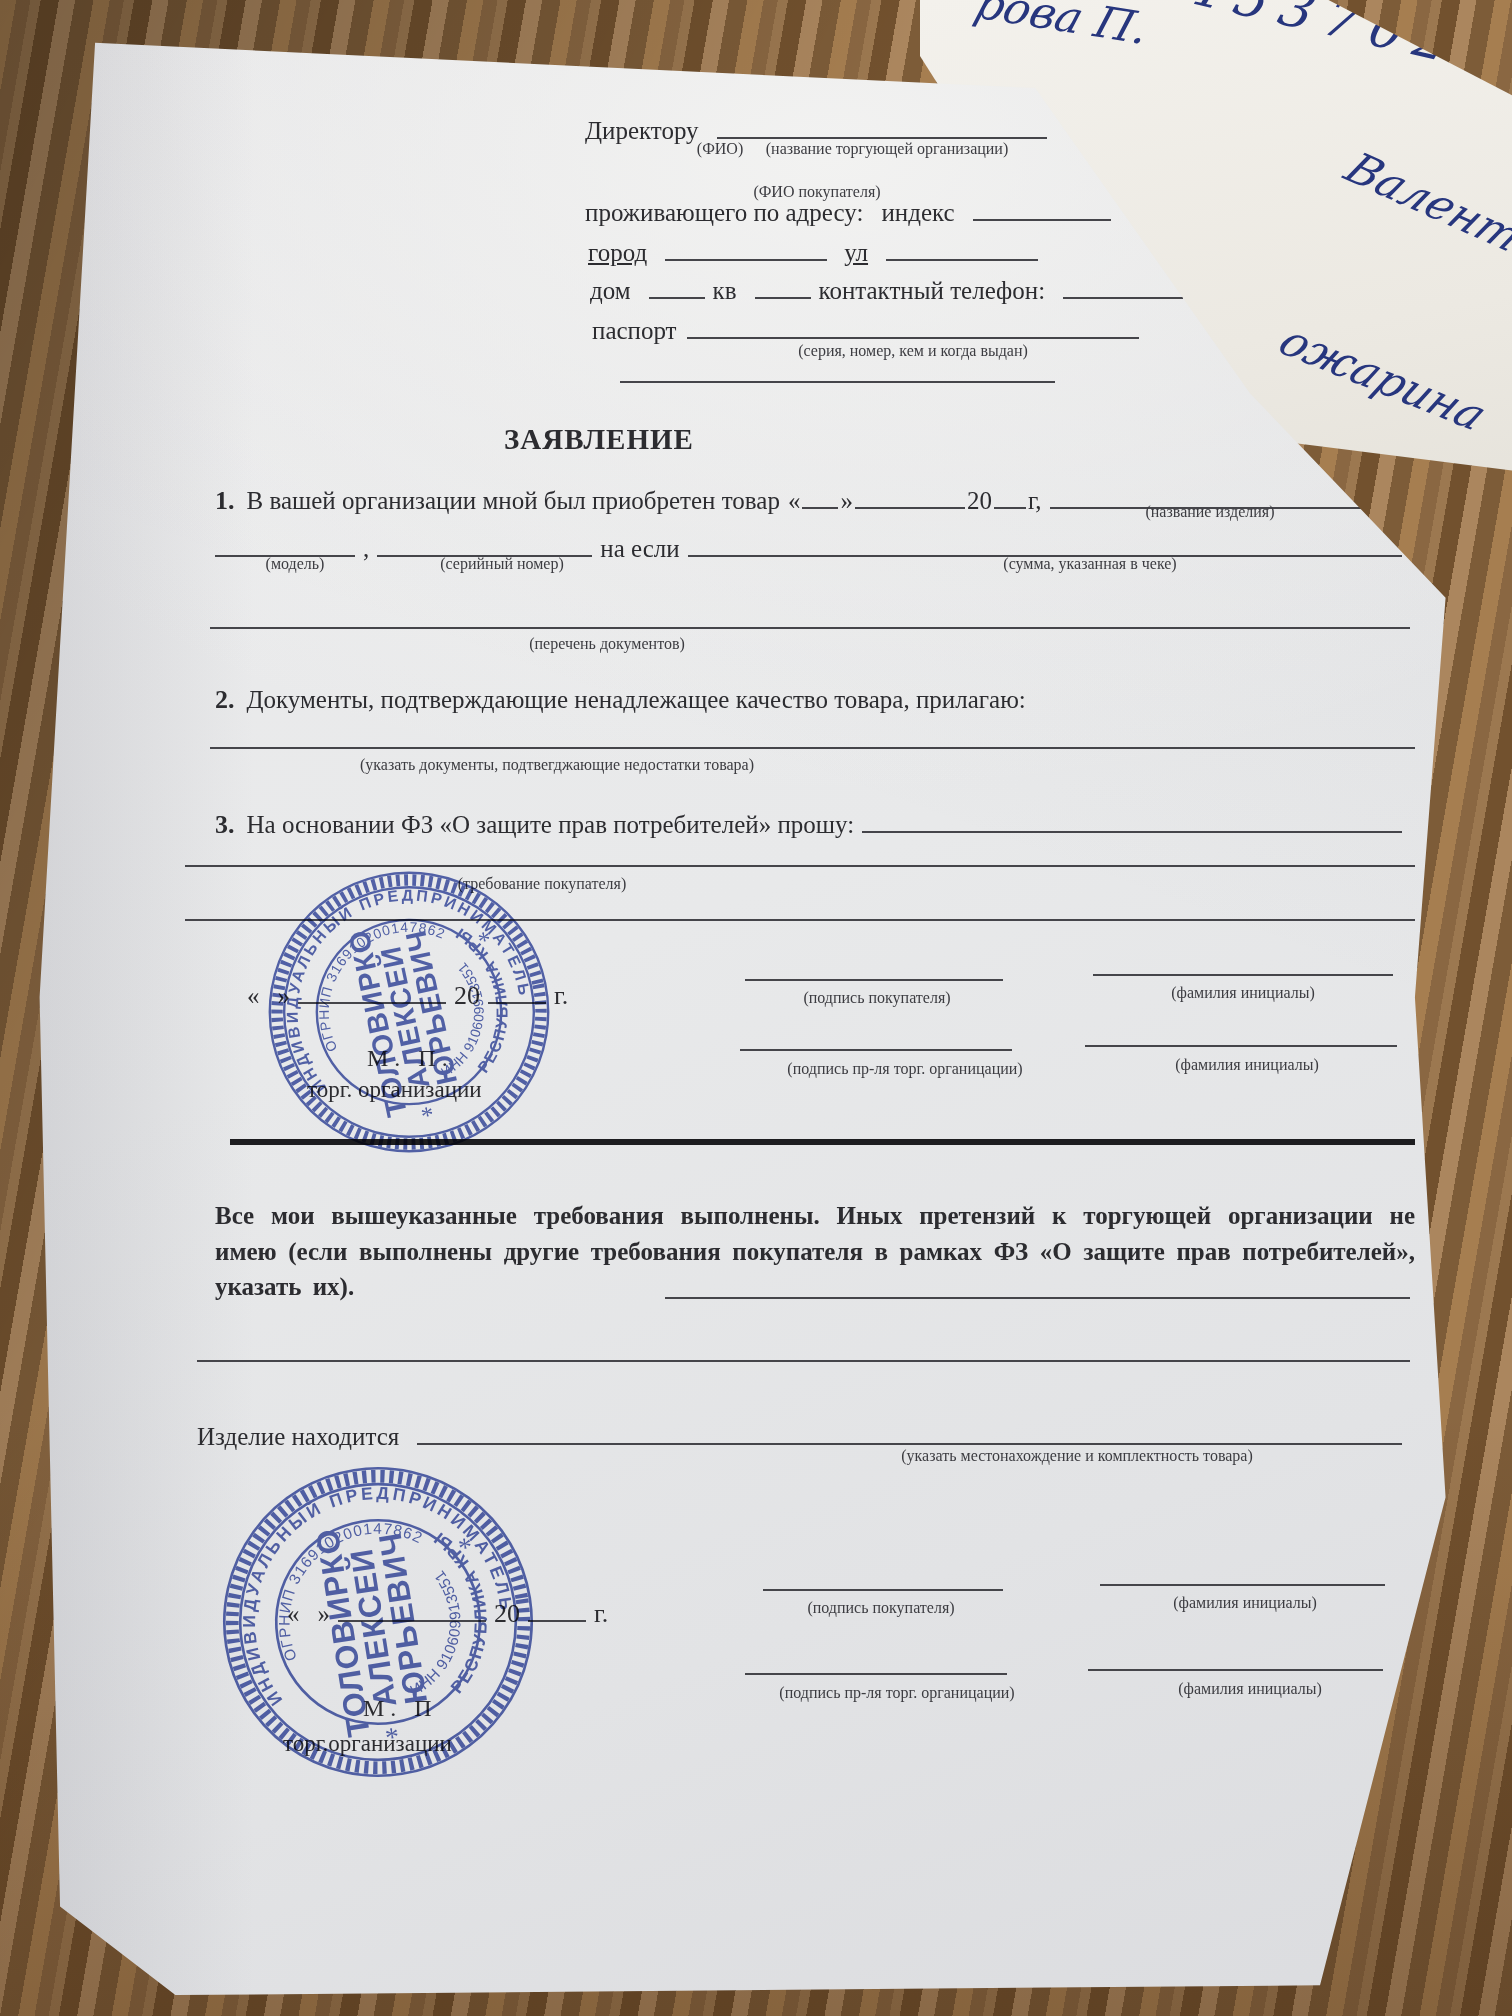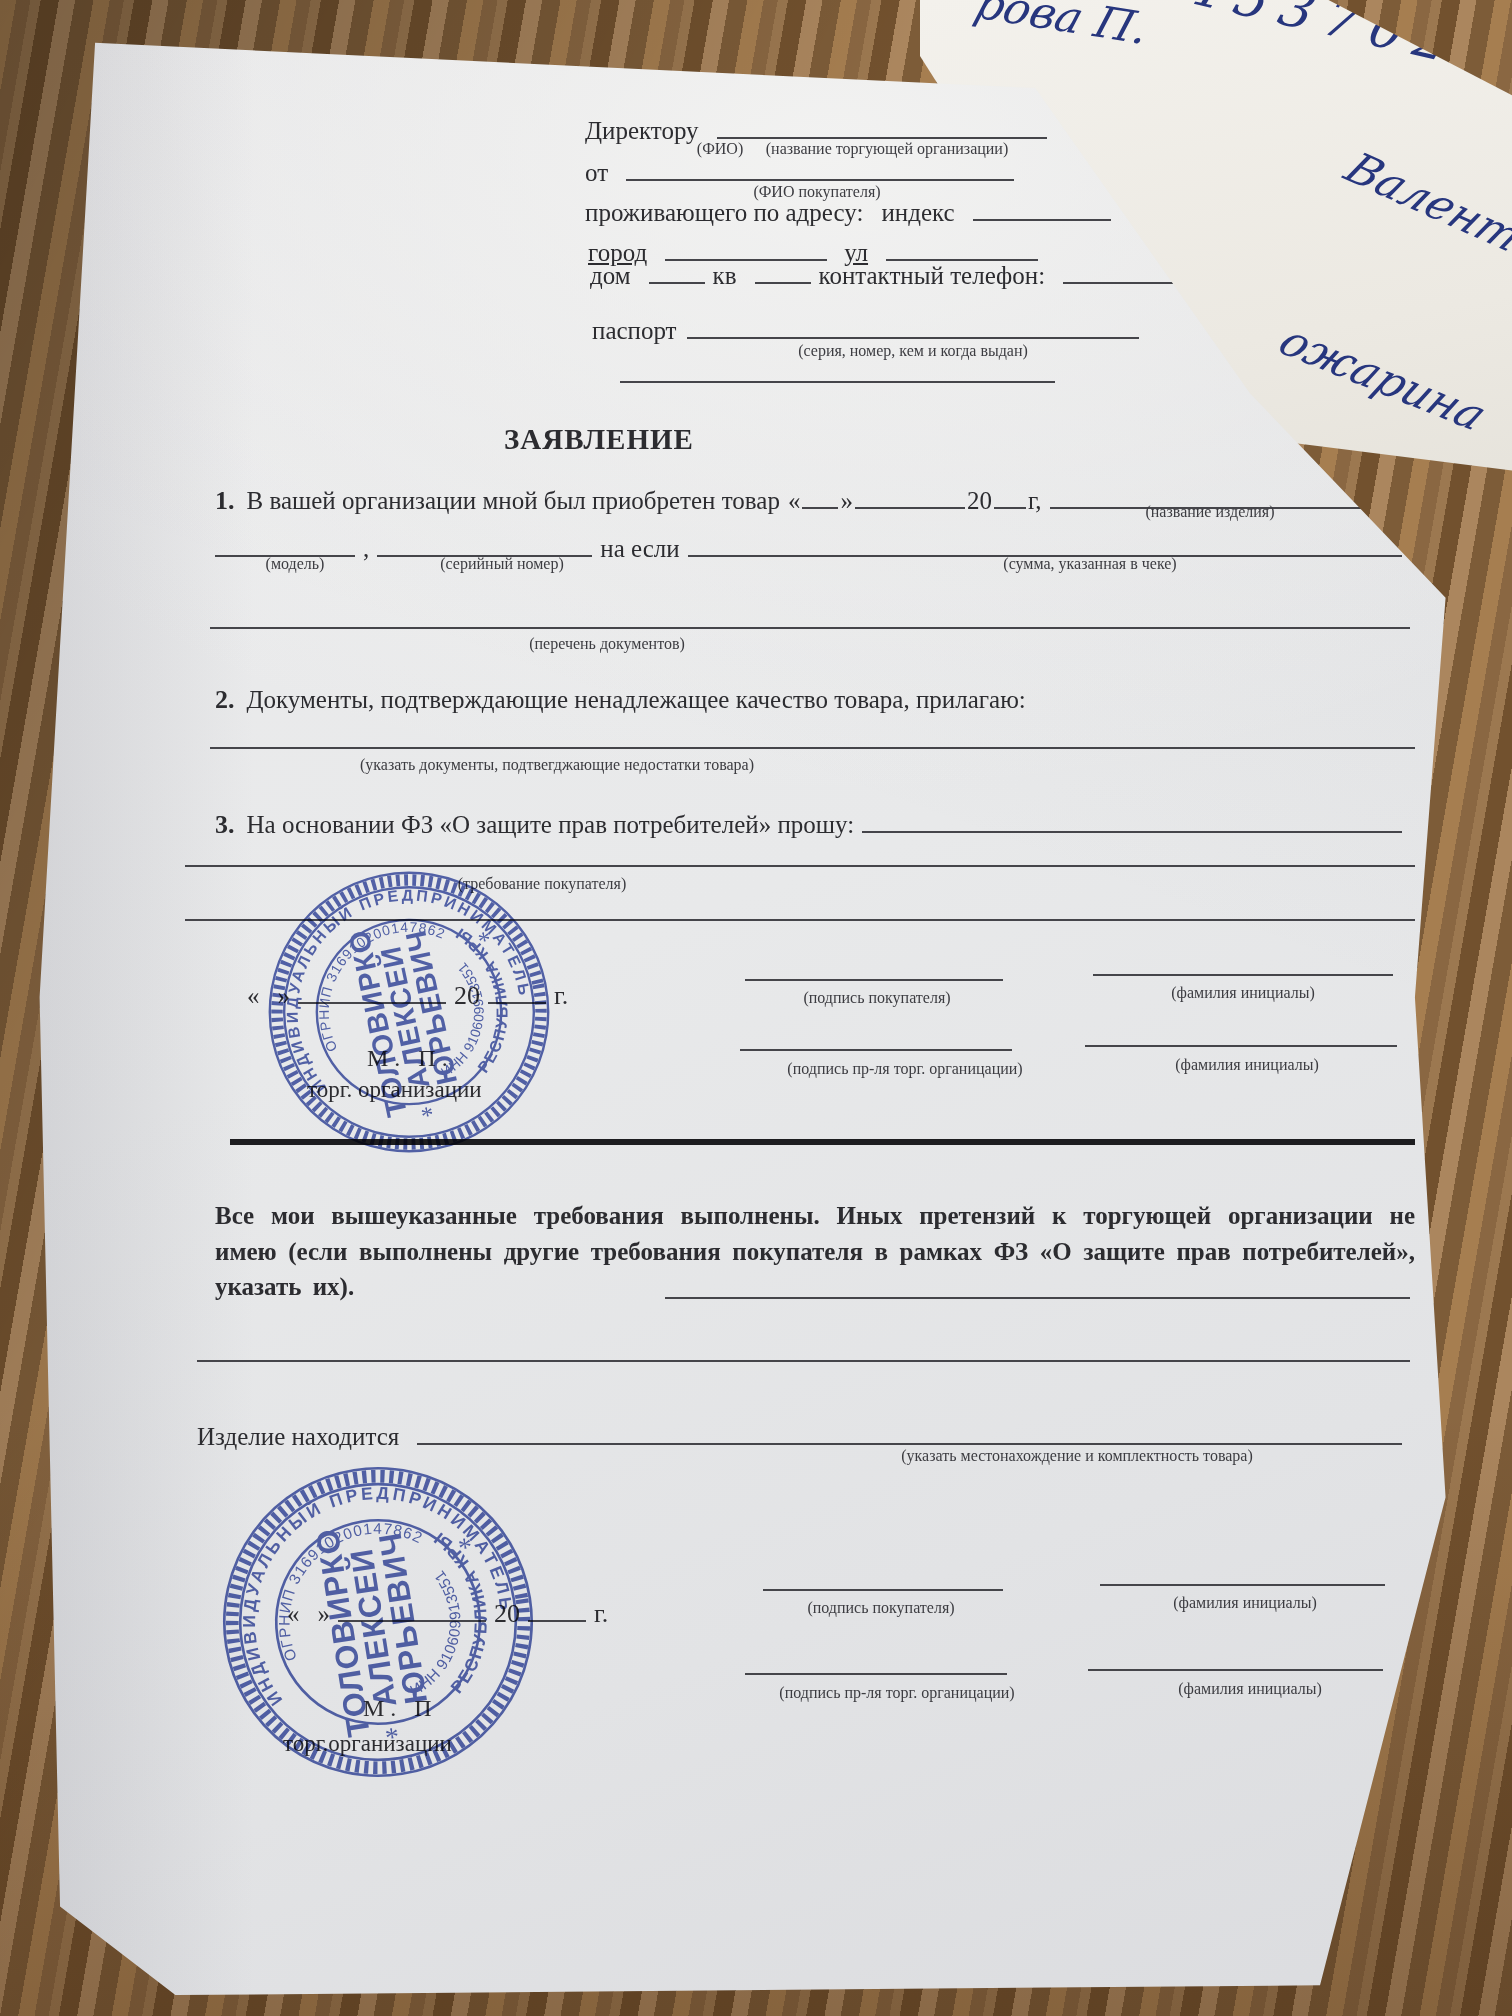--- a/index.html
+++ b/index.html
@@ -67,40 +67,36 @@
 
   <div class="paper">
 
     <div class="row" style="left:560px;top:78px;">
       <span class="lbl">Директору</span>
       <span class="ln" style="width:330px;"></span>
     </div>
     <div class="cap" style="left:695px;top:107px;">(ФИО)</div>
     <div class="cap" style="left:862px;top:107px;">(название торгующей организации)</div>
 
-    <div class="row" style="left:560px;top:120px;">
-      <span class="lbl">от</span>
-      <span class="ln" style="width:388px;"></span>
-    </div>
     <div class="cap" style="left:792px;top:150px;">(ФИО покупателя)</div>
 
     <div class="row" style="left:560px;top:160px;">
       <span class="lbl">проживающего по адресу:</span>
       <span class="lbl" style="margin-left:8px;">индекс</span>
       <span class="ln" style="width:138px;"></span>
     </div>
 
     <div class="row" style="left:563px;top:200px;text-decoration:underline;">
       <span class="lbl">город</span>
       <span class="ln" style="width:162px;"></span>
       <span class="lbl" style="margin-left:9px;">ул</span>
       <span class="ln" style="width:152px;"></span>
     </div>
 
-    <div class="row" style="left:565px;top:223px;font-family:Liberation Serif, serif;">
+    <div class="row" style="left:565px;top:238px;font-family:Liberation Serif, serif;">
       <span class="lbl">дом</span>
       <span class="ln" style="width:56px;"></span>
       <span class="lbl">кв</span>
       <span class="ln" style="width:56px;"></span>
       <span class="lbl">контактный телефон:</span>
       <span class="ln" style="width:120px;"></span>
     </div>
 
     <div class="row" style="left:567px;top:278px;">
       <span class="lbl">паспорт</span>

